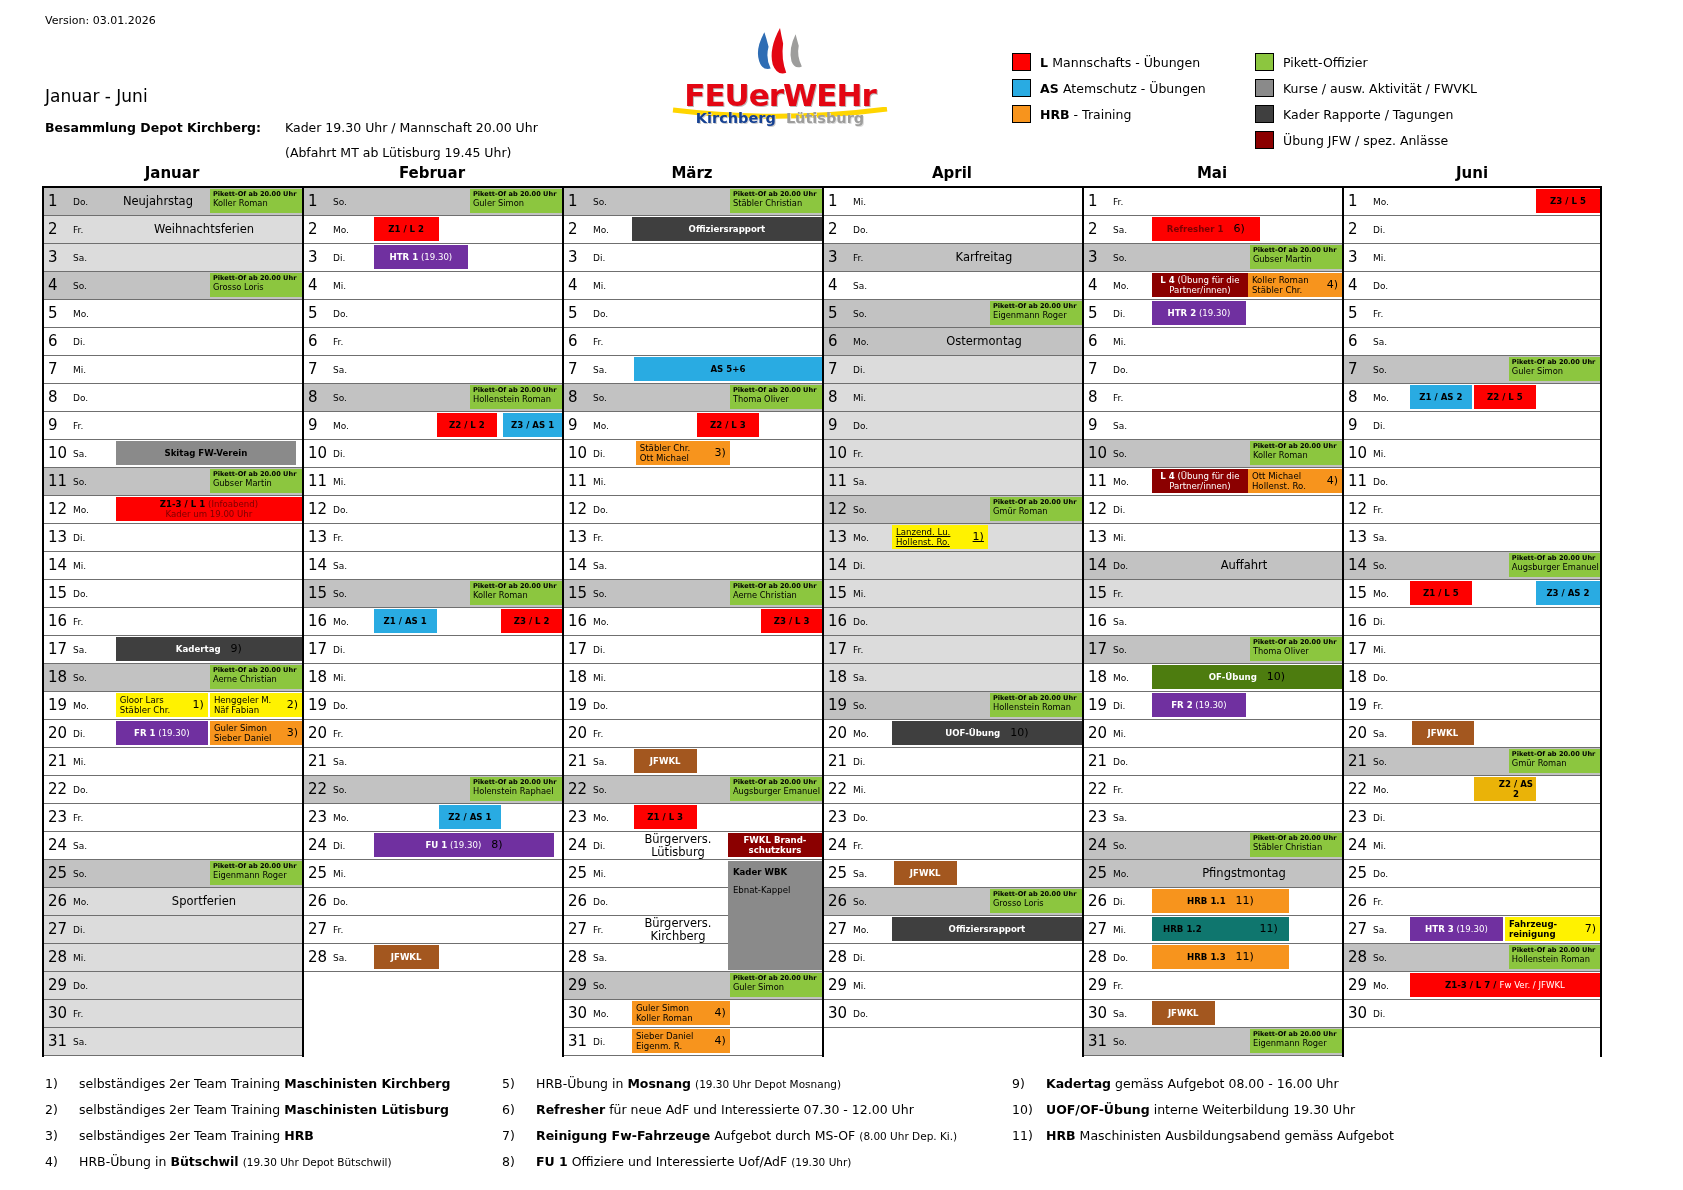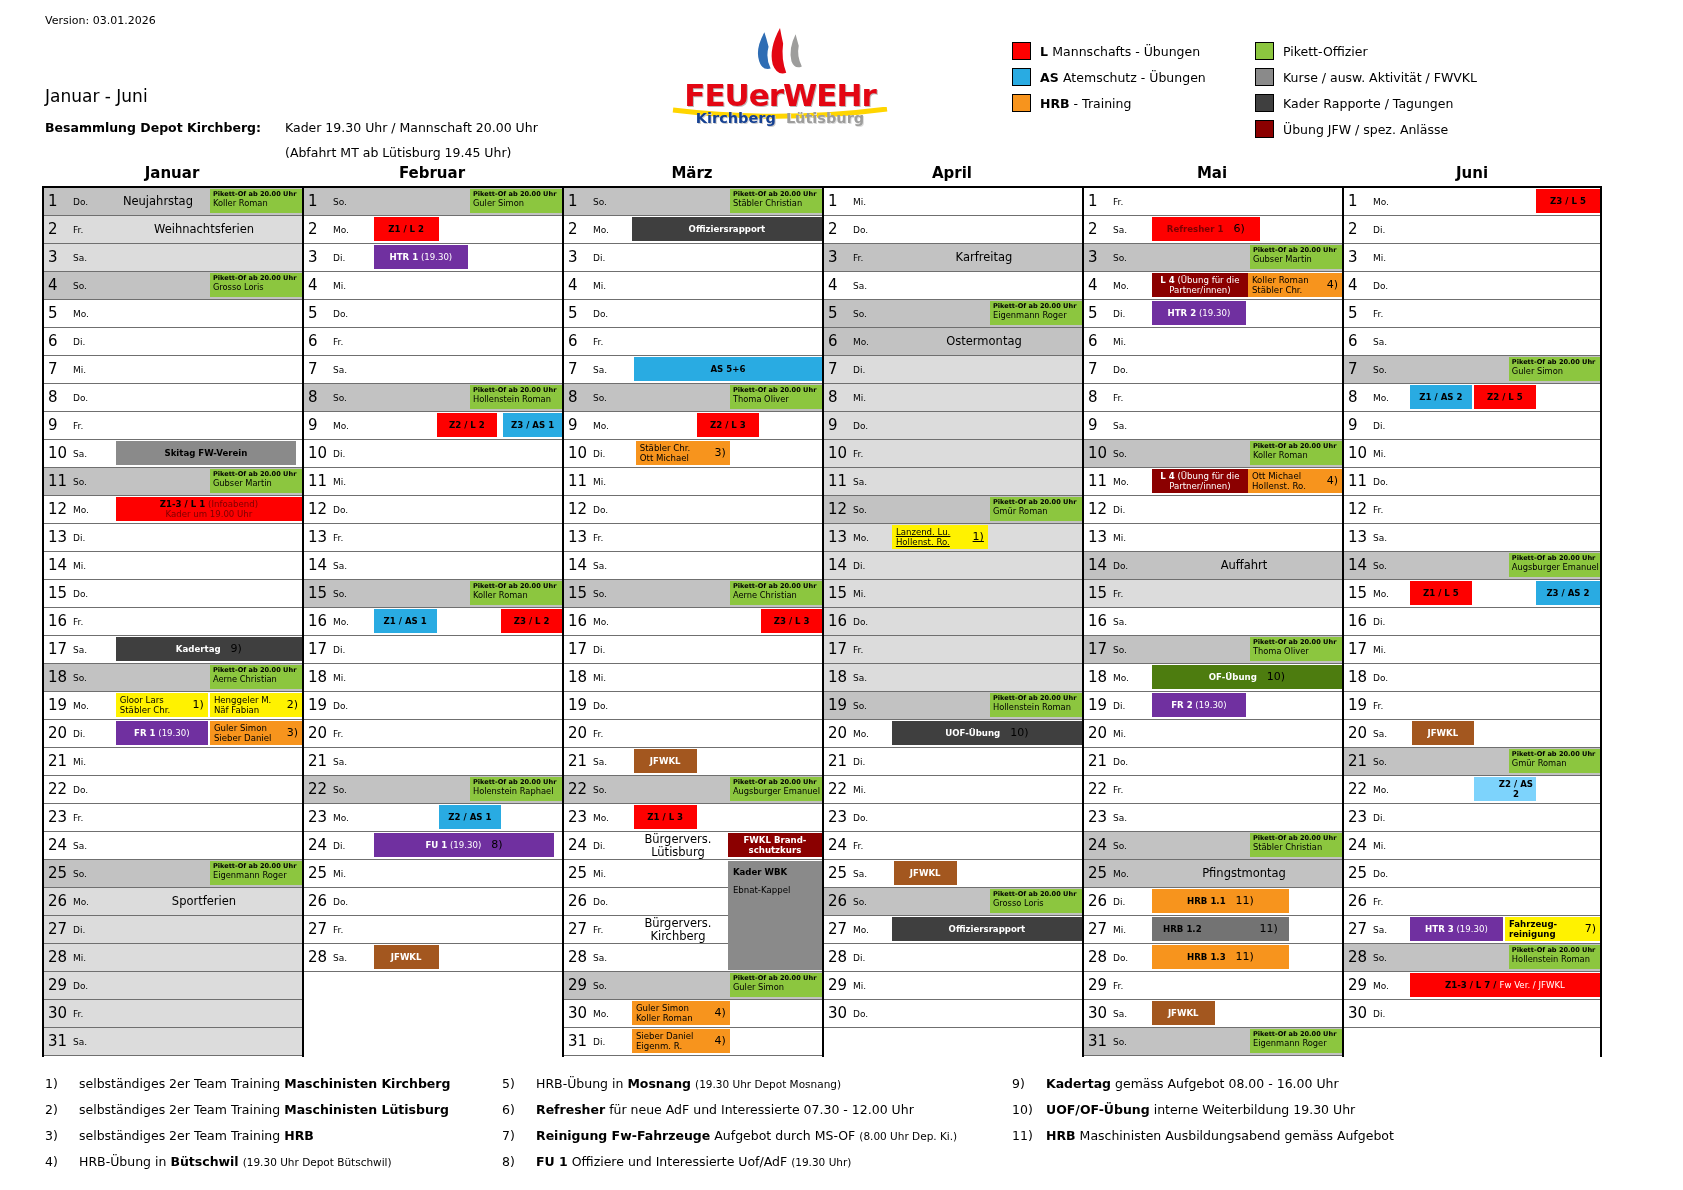--- a/index.html
+++ b/index.html
@@ -16,21 +16,21 @@
   .logo{position:absolute;left:635px;top:28px;width:290px;text-align:center;}
   .logo svg.flames{display:block;margin:0 auto;}
   .logo .fw{font-size:31px;font-weight:bold;color:#e30613;letter-spacing:-1px;line-height:1;
             text-shadow:1px 1px 0 #bbb;text-align:center;}
   .logo .swoosh{display:block;margin:-4px auto 0;}
   .logo .towns{margin-top:-10px;font-size:14.5px;font-weight:bold;line-height:1;}
   .logo .t1{color:#164193;text-shadow:1px 1px 0 #ccc;}
   .logo .t2{color:#9d9d9c;margin-left:5px;text-shadow:1px 1px 0 #ddd;}
   
   .legend{position:absolute;left:1012px;top:38px;width:660px;font-size:12.5px;}
-  .lg-col{position:absolute;top:0;}
+  .lg-col{position:absolute;top:11px;}
   .lg-col.c1{left:0;}
   .lg-col.c2{left:243px;}
   .lg-item{display:flex;align-items:center;height:26px;white-space:nowrap;}
   .lg-sw{width:17px;height:16px;border:1.5px solid #000;margin-right:9px;flex:none;}
   
   .grid{position:absolute;left:42px;top:164px;display:flex;}
   .month{width:260px;position:relative;}
   .mtitle{height:22px;font-size:15px;font-weight:bold;text-align:center;}
   .rows{position:relative;height:869px;border-left:2px solid #000;border-top:2px solid #000;box-sizing:content-box;}
   .month:last-child .rows{border-right:2px solid #000;}
@@ -1270,21 +1270,21 @@
                   <div><span class="b">HRB 1.1</span></div>
                 </div>
                 <span class="note">11)</span>
               </div>
             </div>
           </div>
           <div class="day">
             <div class="dnum">27</div>
             <div class="dwd">Mi.</div>
             <div class="evarea">
-              <div class="ev" style="left: 3%; width: 70%; background: #737373; color: rgb(0, 0, 0); gap: 48px;">
+              <div class="ev" style="left: 3%; width: 70%; background: #0f766e; color: rgb(0, 0, 0); gap: 48px;">
                 <div class="lines">
                   <div><span class="b">HRB 1.2</span></div>
                 </div>
                 <span class="note">11)</span>
               </div>
             </div>
           </div>
           <div class="day">
             <div class="dnum">28</div>
             <div class="dwd">Do.</div>
@@ -1479,21 +1479,21 @@
               <div class="pik">
                 <div class="ph">Pikett-Of ab 20.00 Uhr</div>
                 <div class="pn">Gmür Roman</div>
               </div>
             </div>
           </div>
           <div class="day">
             <div class="dnum">22</div>
             <div class="dwd">Mo.</div>
             <div class="evarea">
-              <div class="ev" style="left: 35%; width: 32%; background: #7dd3fc; color: rgb(0, 0, 0); padding-left: 24px;">
+              <div class="ev" style="left: 35%; width: 32%; background: #eab308; color: rgb(0, 0, 0); padding-left: 24px;">
                 <div class="lines">
                   <div><span class="b">Z2 / AS 2</span></div>
                 </div>
               </div>
             </div>
           </div>
           <div class="day">
             <div class="dnum">23</div>
             <div class="dwd">Di.</div>
             <div class="evarea"></div>

